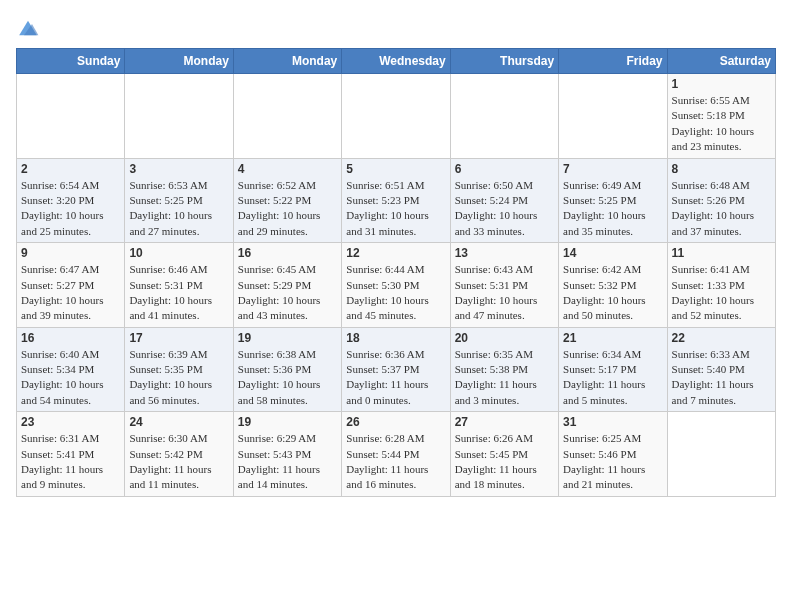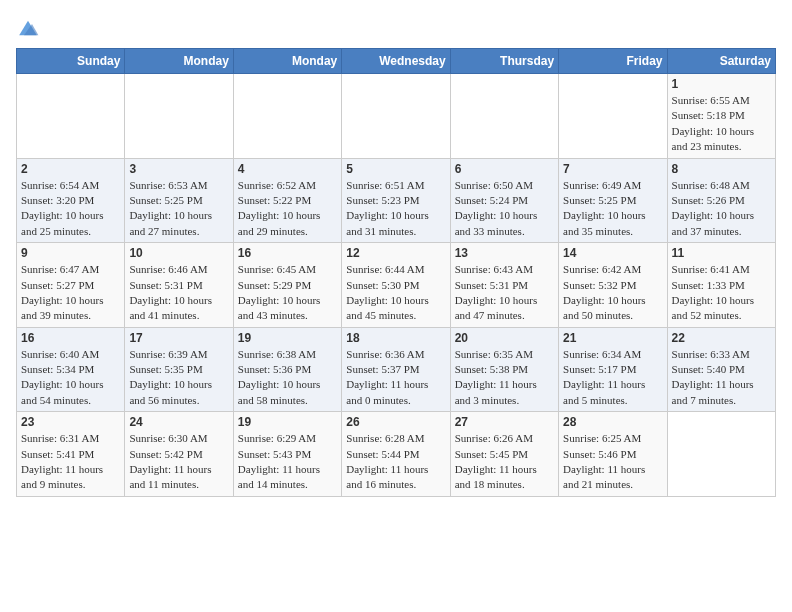--- a/index.html
+++ b/index.html
@@ -295,21 +295,21 @@
 Sunset: 5:44 PM
 Daylight: 11 hours and 16 minutes.</div>
         </td>
         <td>
           <div class="day-number">27</div>
           <div class="day-info">Sunrise: 6:26 AM
 Sunset: 5:45 PM
 Daylight: 11 hours and 18 minutes.</div>
         </td>
         <td>
-          <div class="day-number">28</div>
+          <div class="day-number">31</div>
           <div class="day-info">Sunrise: 6:25 AM
 Sunset: 5:46 PM
 Daylight: 11 hours and 21 minutes.</div>
         </td>
         <td class="empty-cell"></td>
       </tr>
     </tbody>
 </table>
 
 </body></html>

